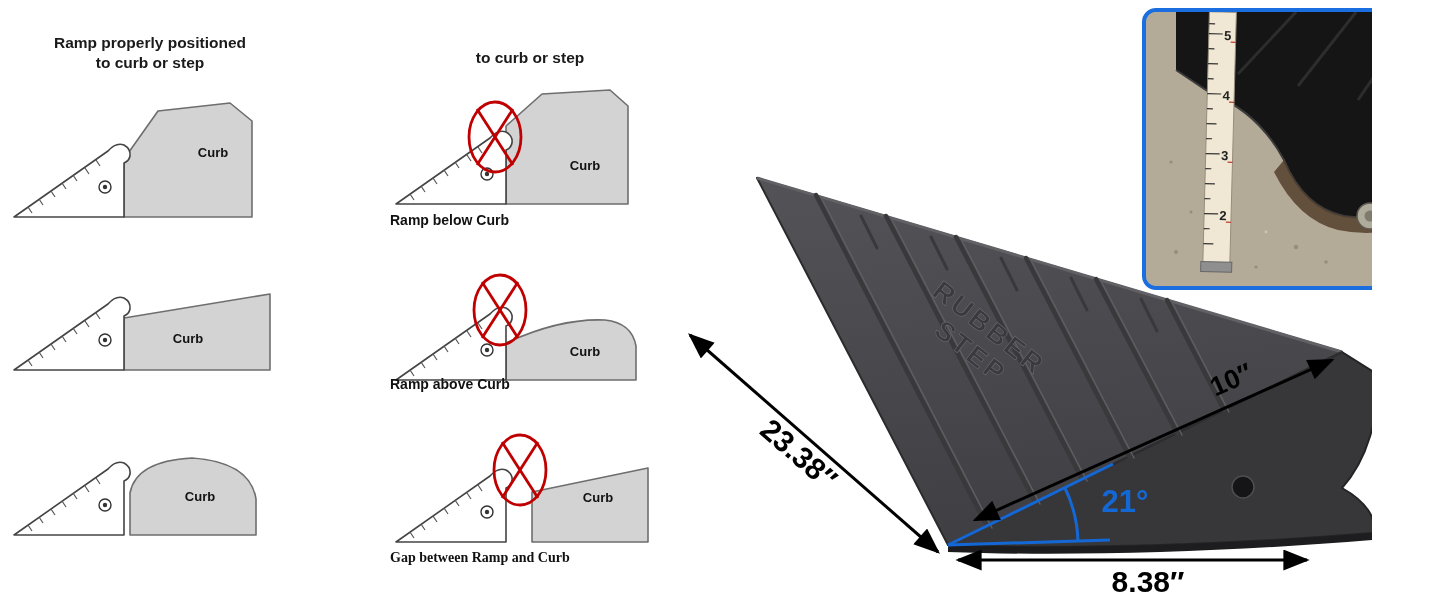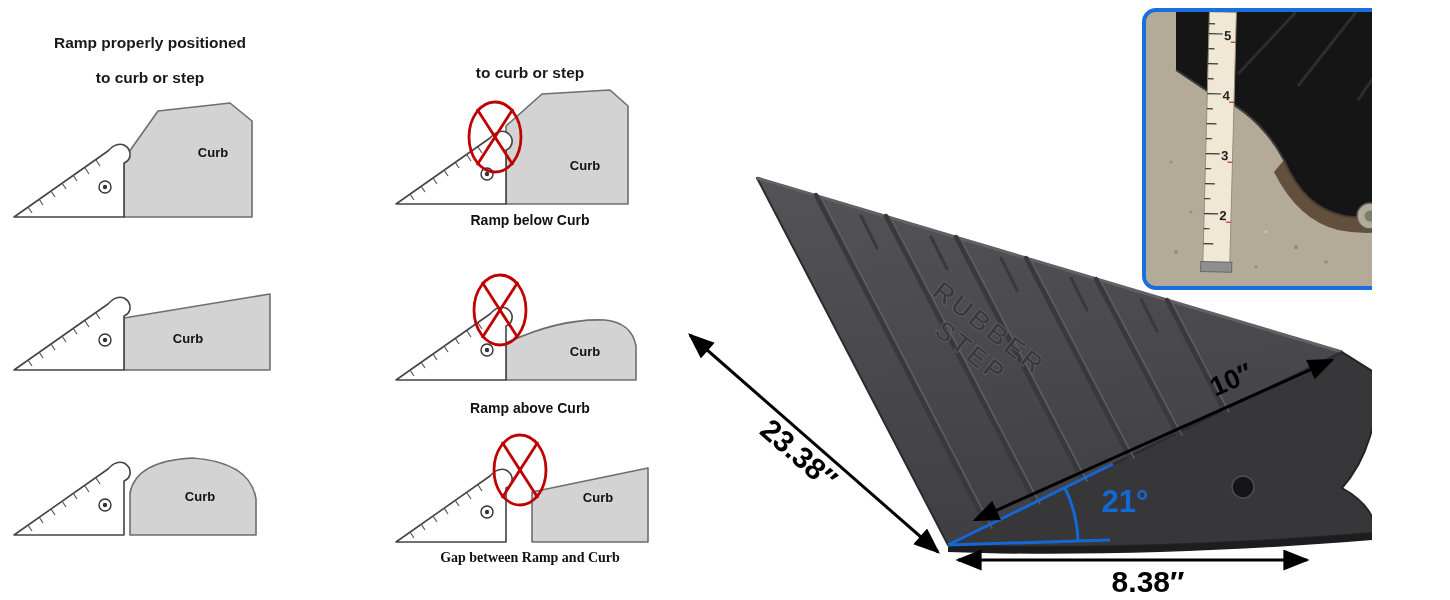--- a/index.html
+++ b/index.html
@@ -1,21 +1,21 @@
 <!DOCTYPE html>
 <html><head>
 <meta charset="utf-8">
 <style>
   * { margin:0; padding:0; box-sizing:border-box; }
   html,body { background:#ffffff; }
   body { font-family:"Liberation Sans", sans-serif; }
   .canvas { position:relative; width:1372px; height:600px; background:#fff; overflow:hidden; }
   .heading { position:absolute; font-weight:bold; font-size:15.5px; color:#1a1a1a; text-align:center; line-height:20px; }
-  .heading .hl2 { margin-top:15px; }
-  .caption { position:absolute; font-weight:bold; font-size:14px; color:#111; text-align:center; width:280px; }
+  .heading .hl2 { }
+  .caption { position:absolute; font-weight:bold; font-size:14px; color:#111; width:280px; }
   svg.diagram { position:absolute; overflow:visible; }
   svg text { font-family:"Liberation Sans", sans-serif; }
   .curb { fill:#d3d3d3; stroke:#6e6e6e; stroke-width:1.6; stroke-linejoin:round; }
   .curb-label { font-size:13px; font-weight:bold; fill:#111; text-anchor:middle; }
   .dim { font-weight:bold; font-size:30px; fill:#000; text-anchor:middle; }
   .dim-sm { font-weight:bold; font-size:27px; fill:#000; text-anchor:middle; }
   .angle-text { font-weight:bold; font-size:31px; fill:#1468d6; text-anchor:middle; }
   .logo-text { font-weight:bold; font-size:27px; fill:#3a3a3e; stroke:#6a6a70; stroke-width:0.6; text-anchor:middle; letter-spacing:3px; }
   .tape-num { font-size:13px; font-weight:bold; fill:#222; text-anchor:middle; }
   #main-ramp { position:absolute; left:680px; top:140px; overflow:visible; }
@@ -87,21 +87,21 @@
       <text class="curb-label" x="195" y="88">Curb</text>
     </svg>
     <div class="caption" style="left:390px; top:212px;">Ramp below Curb</div>
 
     <svg class="diagram" style="left:390px; top:258px;" width="280" height="130" viewBox="0 0 280 130">
       <path class="curb" d="M 116 122 L 116 85 Q 170 60 215 62 Q 242 65 246 88 L 246 122 Z"></path>
       <use href="#rampShape"></use>
       <use href="#noSymbol" transform="translate(110,52)"></use>
       <text class="curb-label" x="195" y="98">Curb</text>
     </svg>
-    <div class="caption" style="left:390px; top:400px;">Ramp above Curb</div>
+    <div class="caption" style="left:390px; top:376px;">Ramp above Curb</div>
 
     <svg class="diagram" style="left:390px; top:420px;" width="280" height="130" viewBox="0 0 280 130">
       <path class="curb" d="M 142 122 L 142 72 L 258 48 L 258 122 Z"></path>
       <use href="#rampShape"></use>
       <use href="#noSymbol" transform="translate(130,50)"></use>
       <text class="curb-label" x="208" y="82">Curb</text>
     </svg>
     <div class="caption" style="left:390px; top:550px;font-family:Liberation Serif, serif;">Gap between Ramp and Curb</div>
   </section>
 

